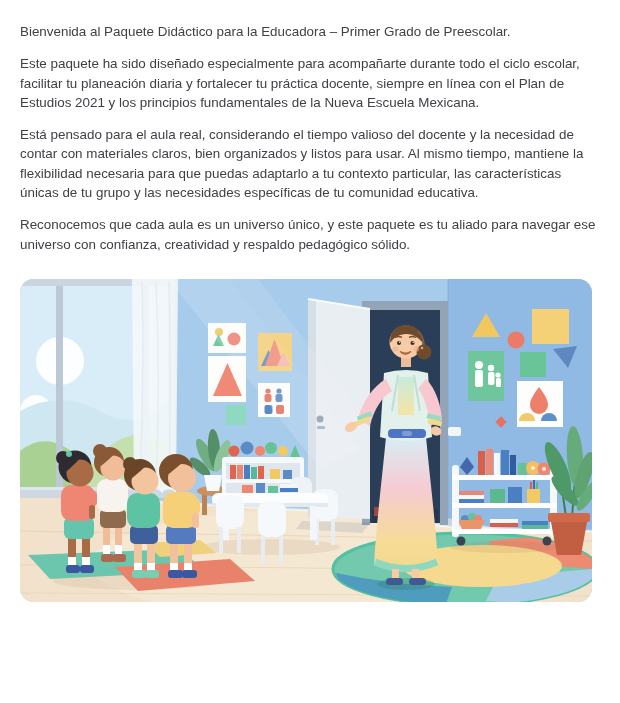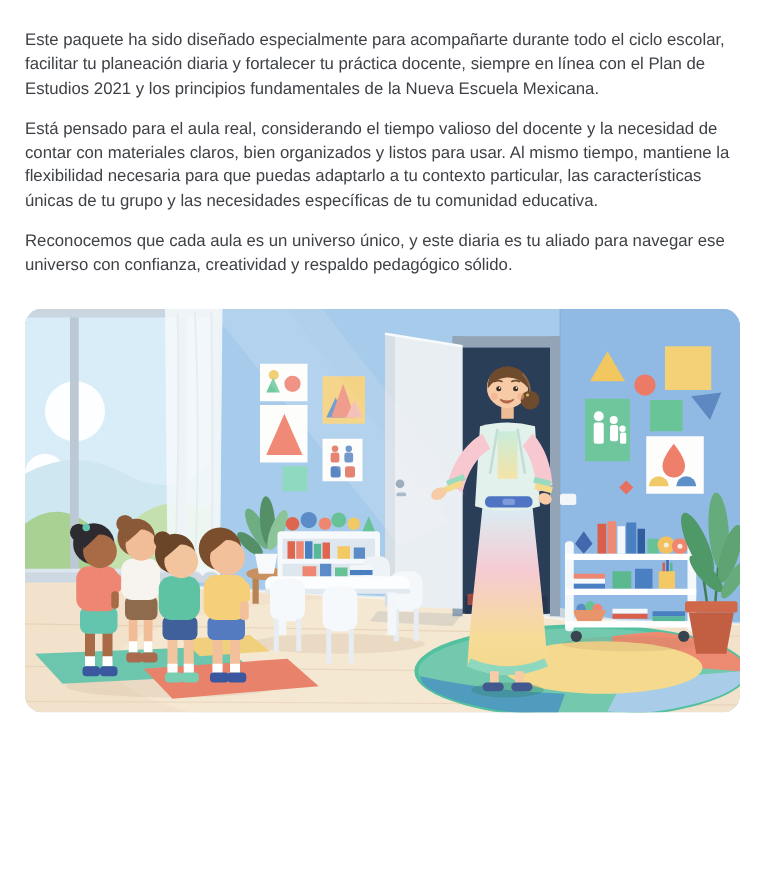--- a/index.html
+++ b/index.html
@@ -9,23 +9,24 @@
   .body-text p{font-size:13.4px;line-height:1.44;color:#3e4146;margin:0 0 13px 0;max-width:578px;}
   .illu-wrap{margin:25px 0 0 0;width:572px;height:323px;border-radius:14px;overflow:hidden;display:block;}
   .illu-wrap svg{display:block;}
 </style>
 </head>
 <body>
 
 <div class="page">
 
   <div class="body-text">
+    <p>Bienvenida al Paquete Didáctico para la Educadora – Primer Grado de Preescolar.</p>
     <p>Este paquete ha sido diseñado especialmente para acompañarte durante todo el ciclo escolar, facilitar tu planeación diaria y fortalecer tu práctica docente, siempre en línea con el Plan de Estudios 2021 y los principios fundamentales de la Nueva Escuela Mexicana.</p>
     <p>Está pensado para el aula real, considerando el tiempo valioso del docente y la necesidad de contar con materiales claros, bien organizados y listos para usar. Al mismo tiempo, mantiene la flexibilidad necesaria para que puedas adaptarlo a tu contexto particular, las características únicas de tu grupo y las necesidades específicas de tu comunidad educativa.</p>
-    <p>Reconocemos que cada aula es un universo único, y este diaria es tu aliado para navegar ese universo con confianza, creatividad y respaldo pedagógico sólido.</p>
+    <p>Reconocemos que cada aula es un universo único, y este paquete es tu aliado para navegar ese universo con confianza, creatividad y respaldo pedagógico sólido.</p>
   </div>
 
   <figure class="illu-wrap" role="img" aria-label="Ilustración de un aula de preescolar: una educadora sonriente junto a la puerta abierta recibe a cuatro niños pequeños; aula con ventana luminosa, carteles de figuras geométricas, mesa con sillas blancas, estantes con libros y juguetes, plantas y un tapete circular de colores.">
   <svg width="572" height="323" viewBox="0 0 572 323" xmlns="http://www.w3.org/2000/svg">
     <defs>
       <linearGradient id="dressGrad" x1="0" y1="0" x2="0" y2="1">
         <stop offset="0" stop-color="#d9edf4"></stop>
             <stop offset="0.38" stop-color="#f6cbd3"></stop>
         <stop offset="0.78" stop-color="#f6dc96"></stop>
             <stop offset="1" stop-color="#f3d88e"></stop>

